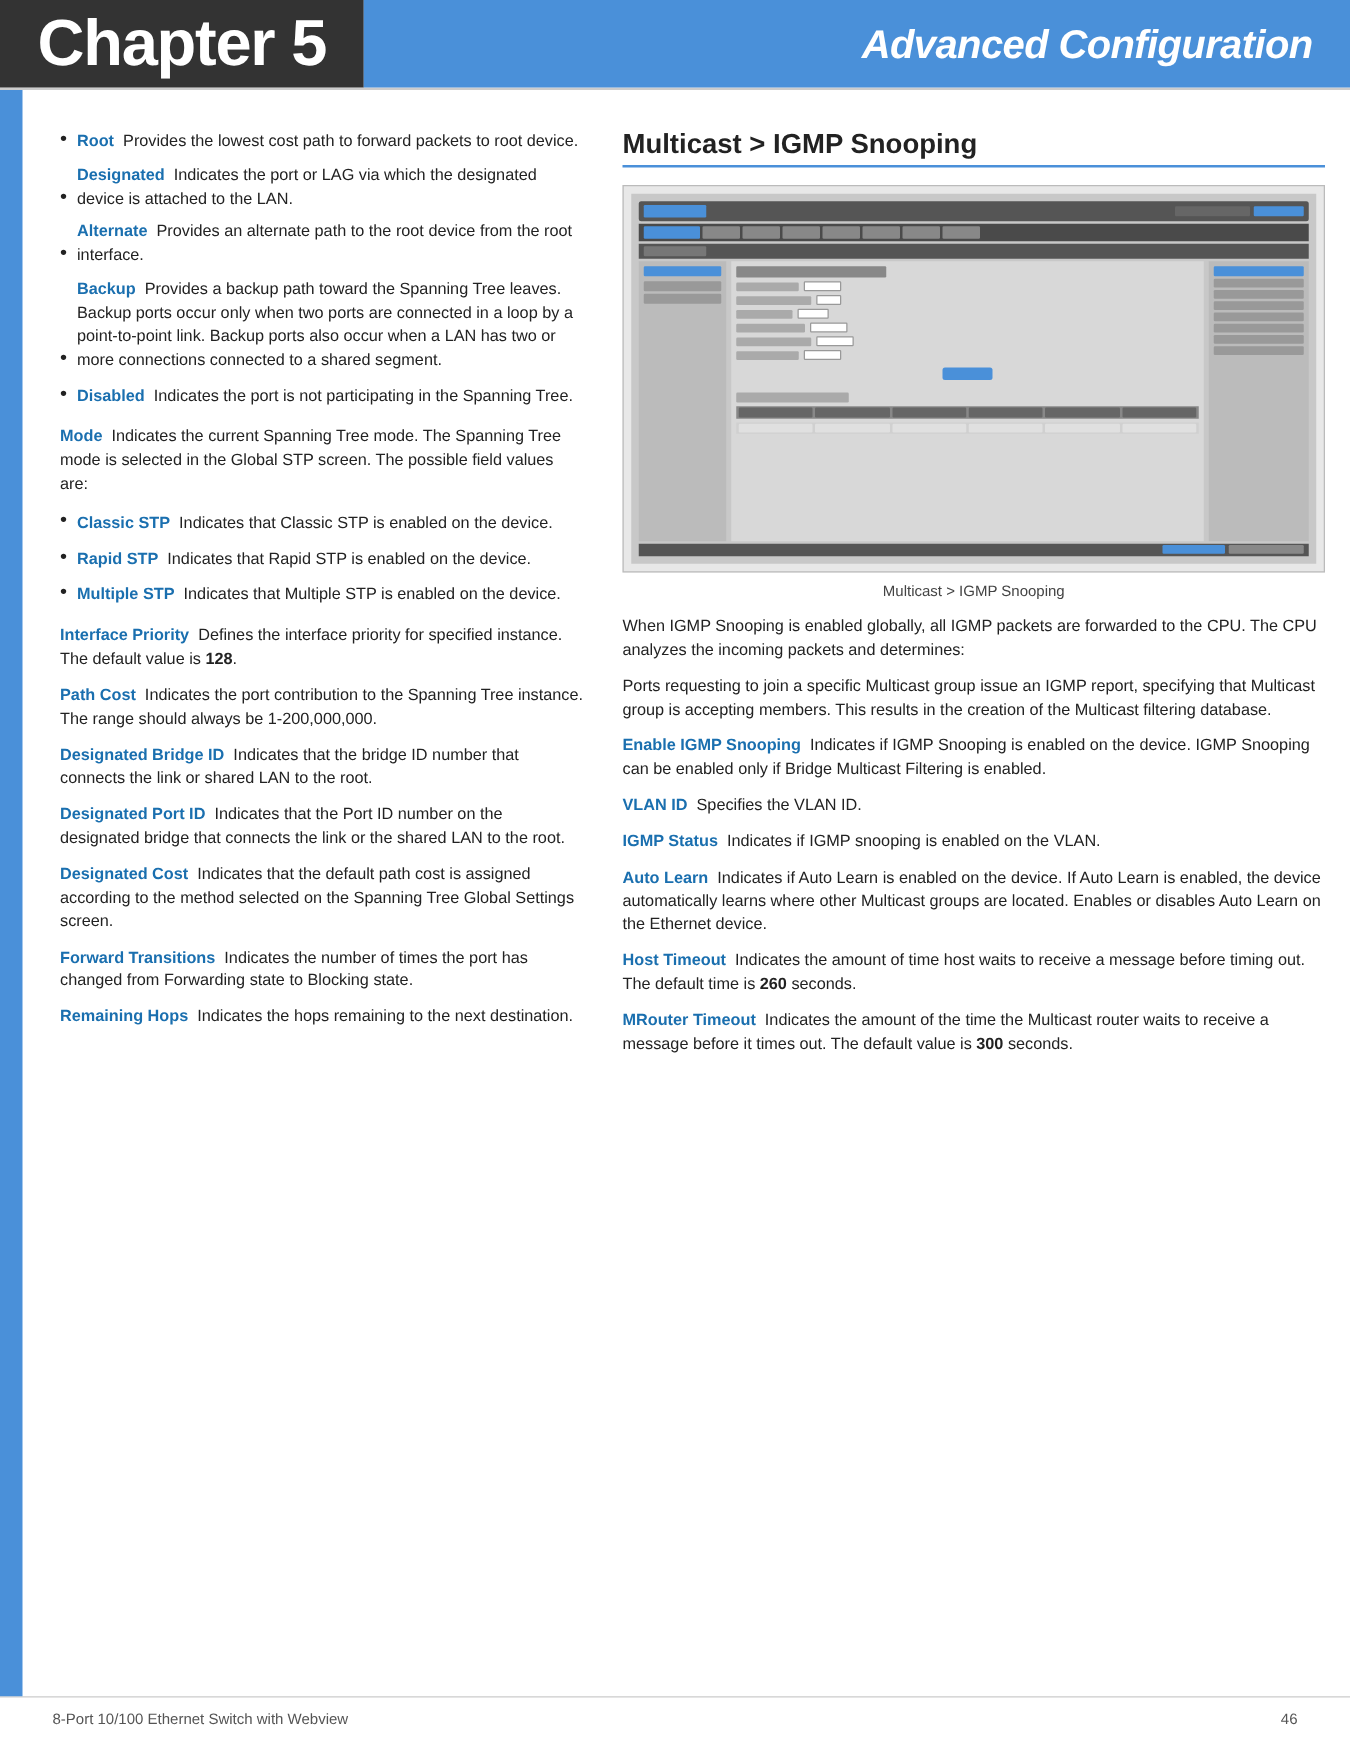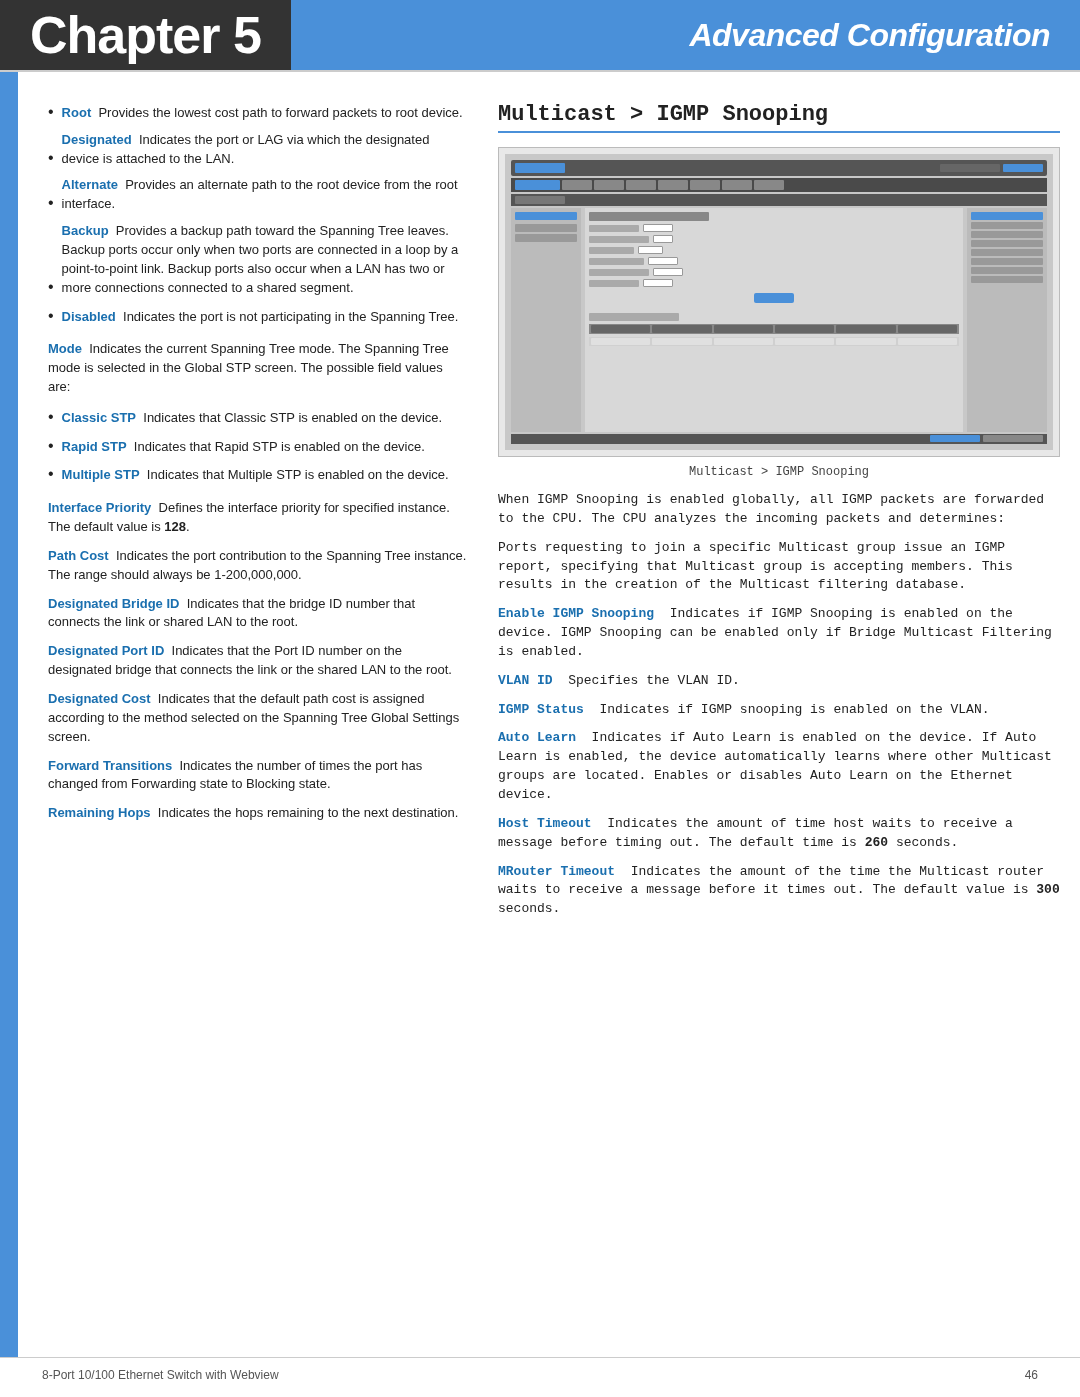--- a/index.html
+++ b/index.html
@@ -72,21 +72,20 @@
 
     
     .left-col {
       width: 420px;
       flex-shrink: 0;
     }
 
     
     .right-col {
       flex: 1;
-      font-family: Liberation Mono, monospace;
     }
 
     
     .bullet-list {
       list-style: none;
       margin-bottom: 14px;
     }
     .bullet-list li {
       display: flex;
       align-items: flex-end;

